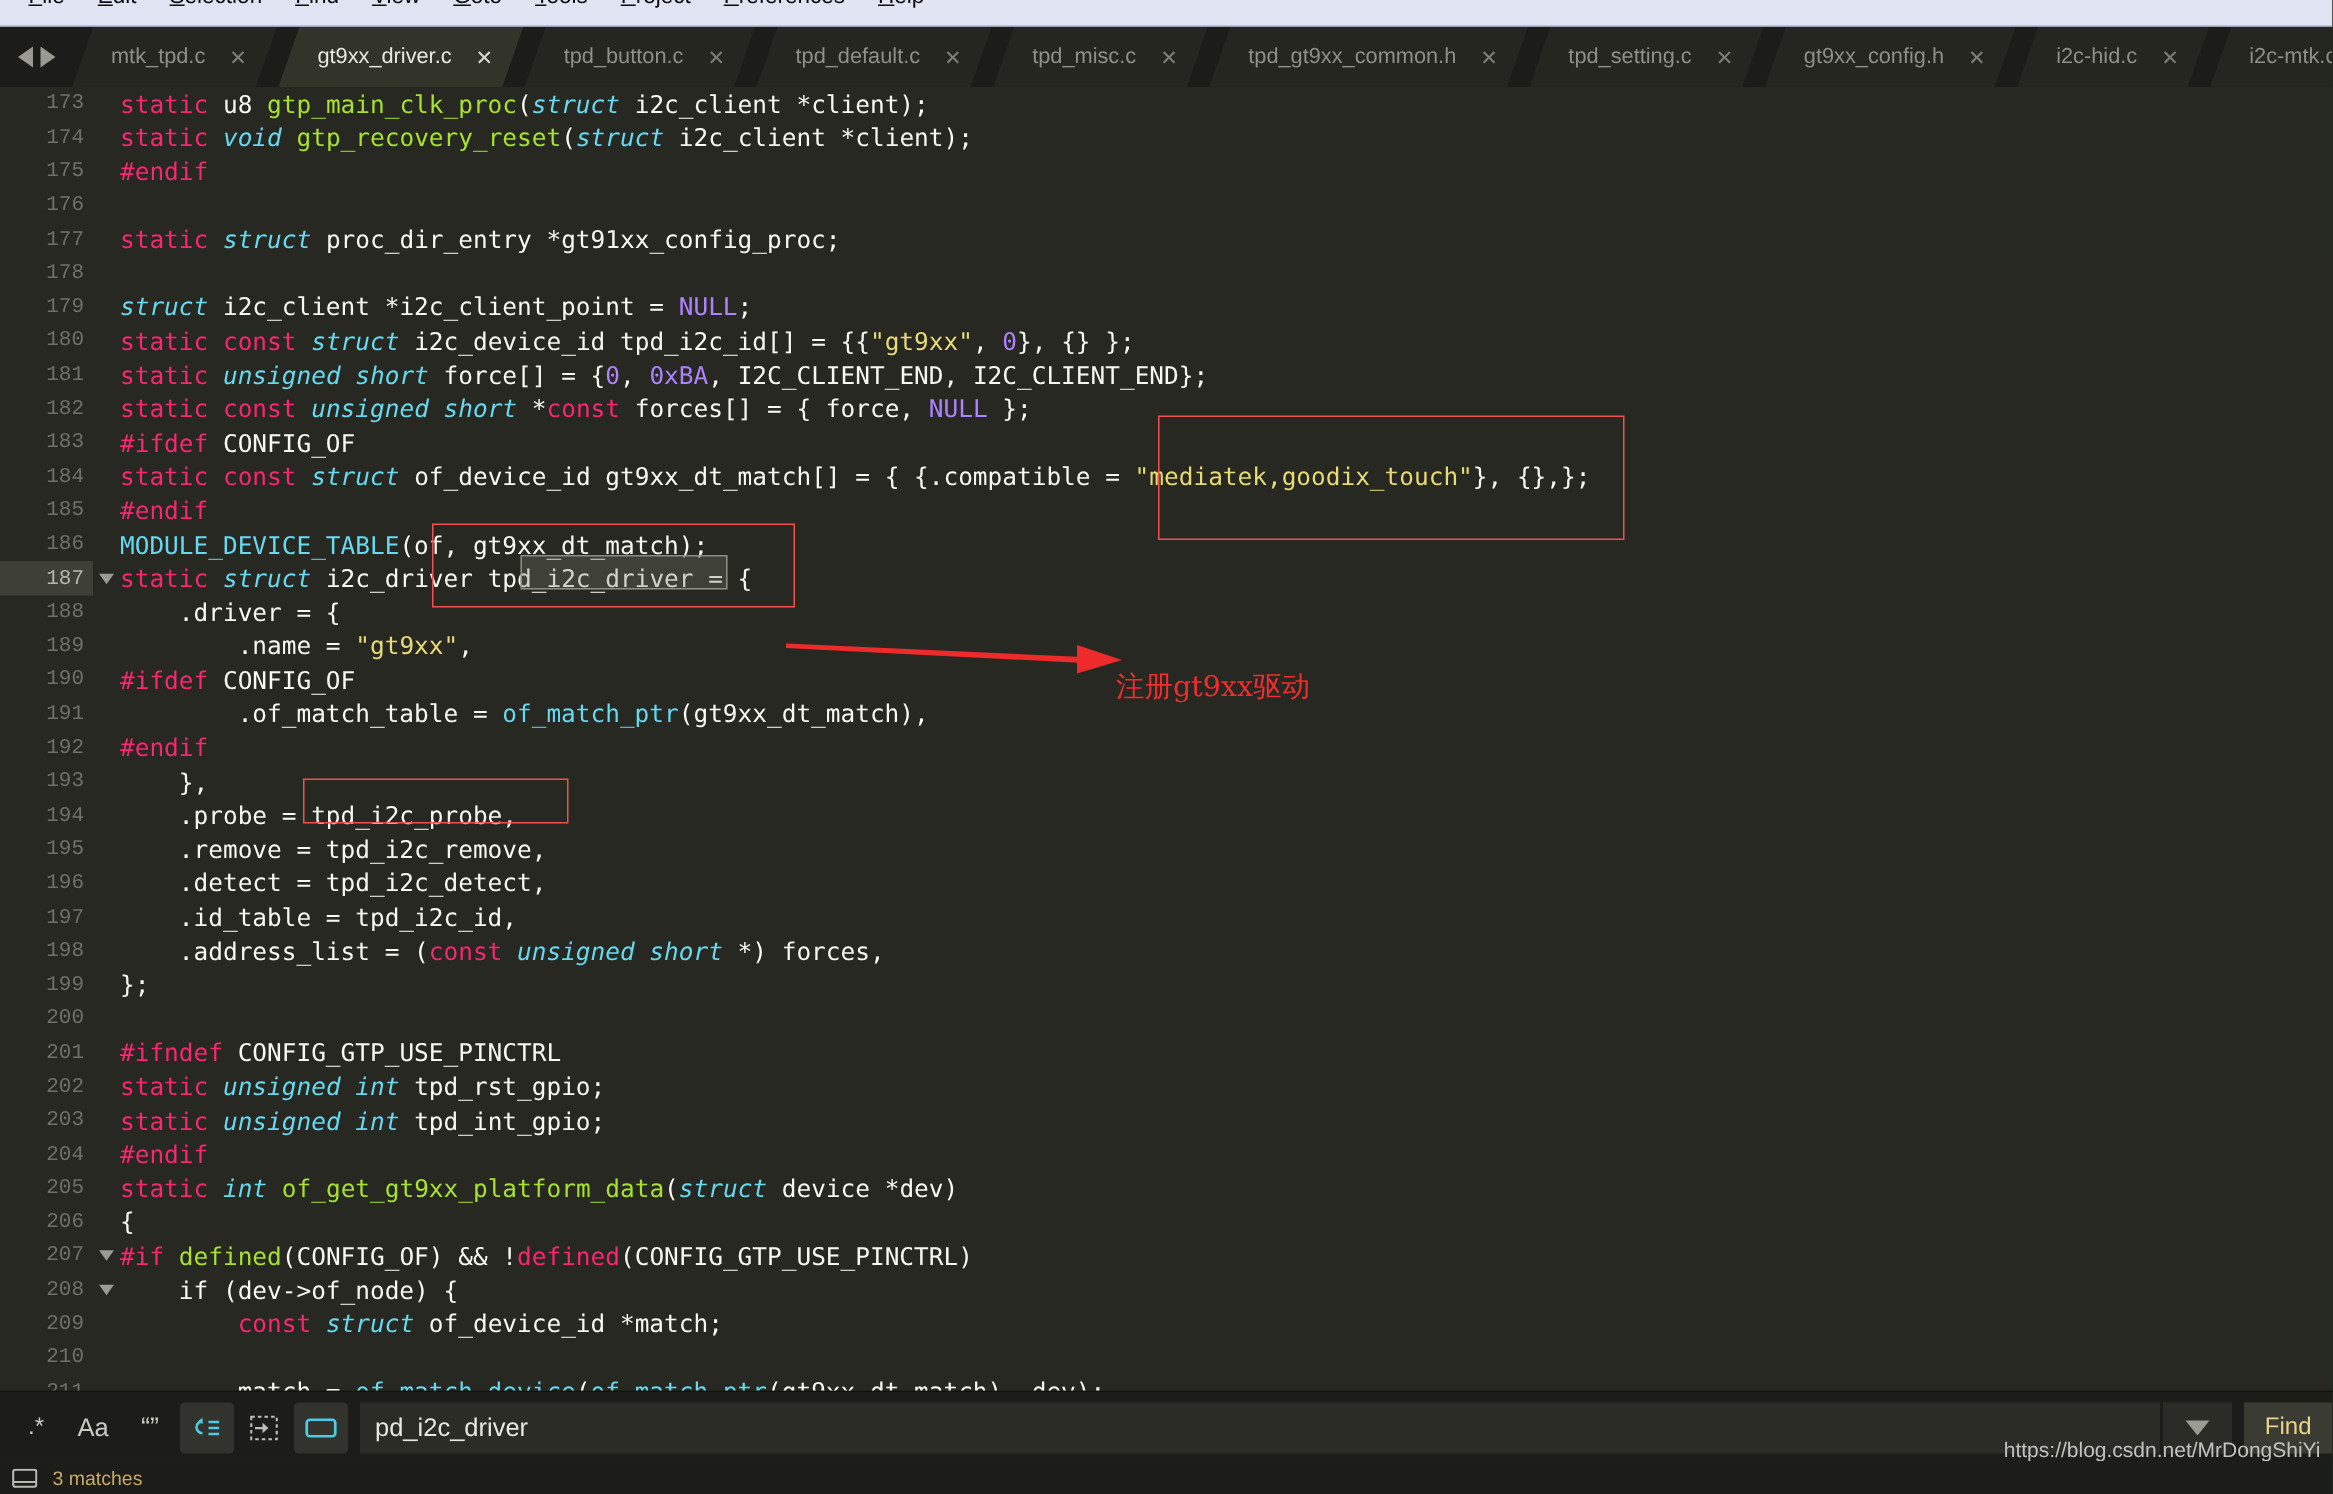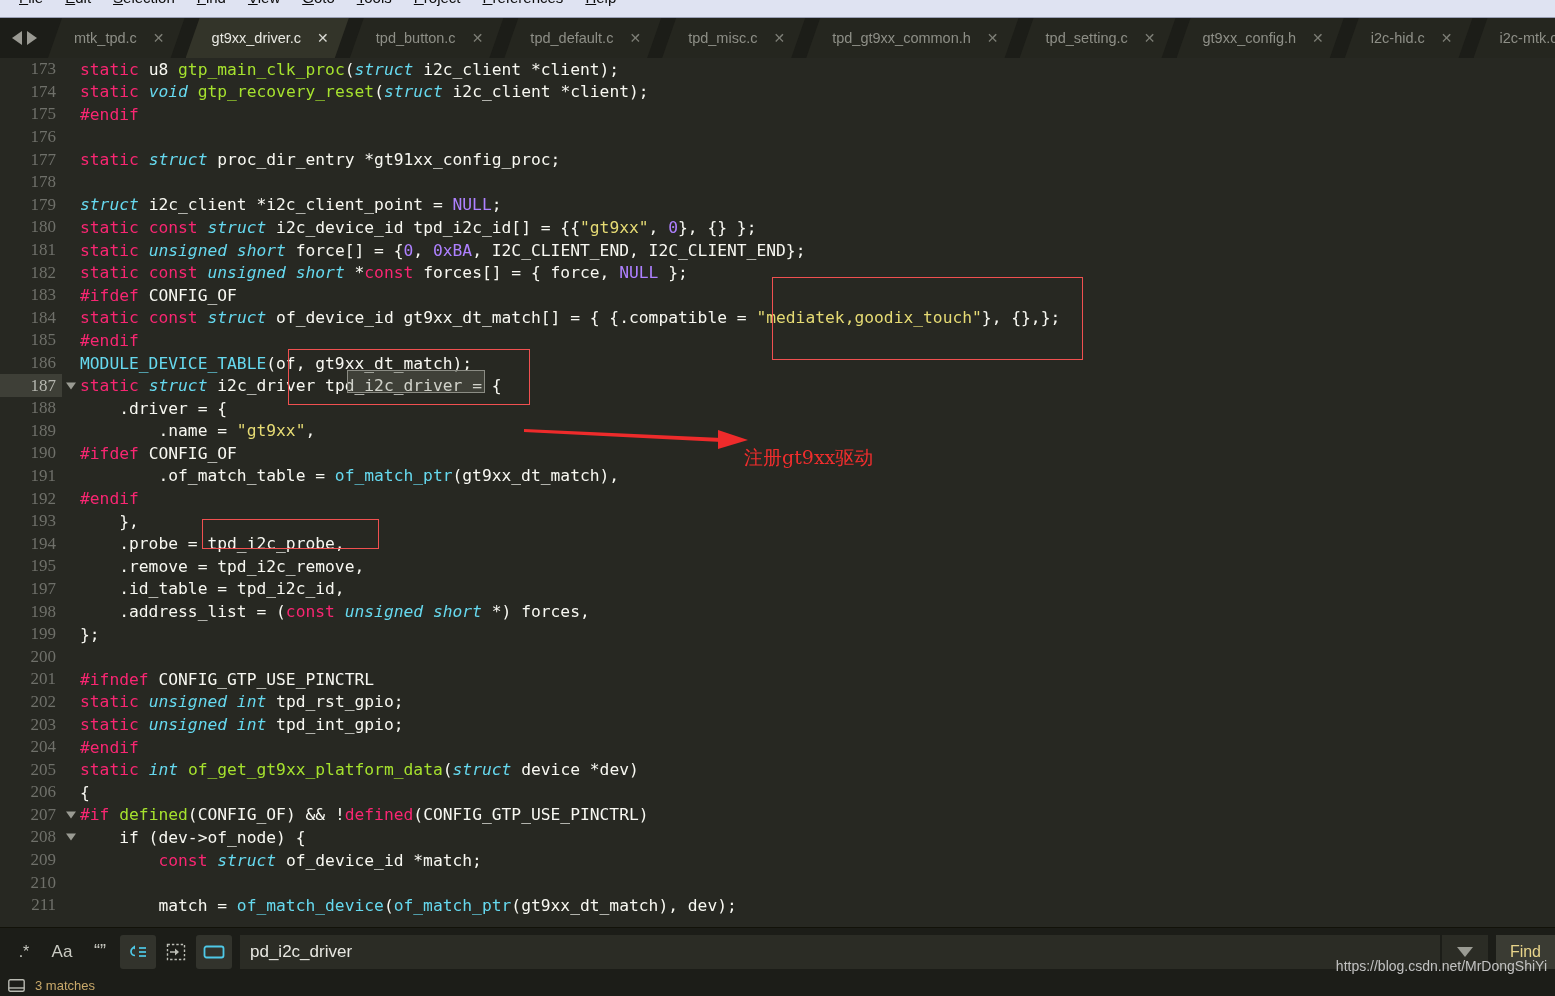--- a/index.html
+++ b/index.html
@@ -94,22 +94,22 @@
     display: flex;
     height: 22.6px;
     align-items: center;
   }
   .gutter {
     width: 62px; flex: 0 0 62px;
     height: 100%;
     display: flex; align-items: center; justify-content: flex-end;
     padding-right: 6px;
     color: #6f706a;
-    font-family: Liberation Serif, serif;
-    font-size: 17px;
+    font-family: Liberation Mono, monospace;
+    font-size: 14px;
     background: transparent;
     position: relative;
   }
   .row.current .gutter { background: #3e3f37; color: #b6b7b0; }
   .fold {
     position: absolute; right: -14px; top: 50%;
     transform: translateY(-50%);
     width: 0; height: 0;
     border-left: 5px solid transparent;
     border-right: 5px solid transparent;
@@ -392,20 +392,24 @@
       </div>
       <div class="row">
         <div class="gutter">194</div>
         <div class="codecell"><span class="pp">    .probe = tpd_i2c_probe,</span></div>
       </div>
       <div class="row">
         <div class="gutter">195</div>
         <div class="codecell"><span class="pp">    .remove = tpd_i2c_remove,</span></div>
       </div>
       <div class="row">
+        <div class="gutter">196</div>
+        <div class="codecell"><span class="pp">    .detect = tpd_i2c_detect,</span></div>
+      </div>
+      <div class="row">
         <div class="gutter">197</div>
         <div class="codecell"><span class="pp">    .id_table = tpd_i2c_id,</span></div>
       </div>
       <div class="row">
         <div class="gutter">198</div>
         <div class="codecell"><span class="pp">    .address_list = (</span><span class="kw">const</span><span class="pp"> </span><span class="typ">unsigned short</span><span class="pp"> *) forces,</span></div>
       </div>
       <div class="row">
         <div class="gutter">199</div>
         <div class="codecell"><span class="pp">};</span></div>

